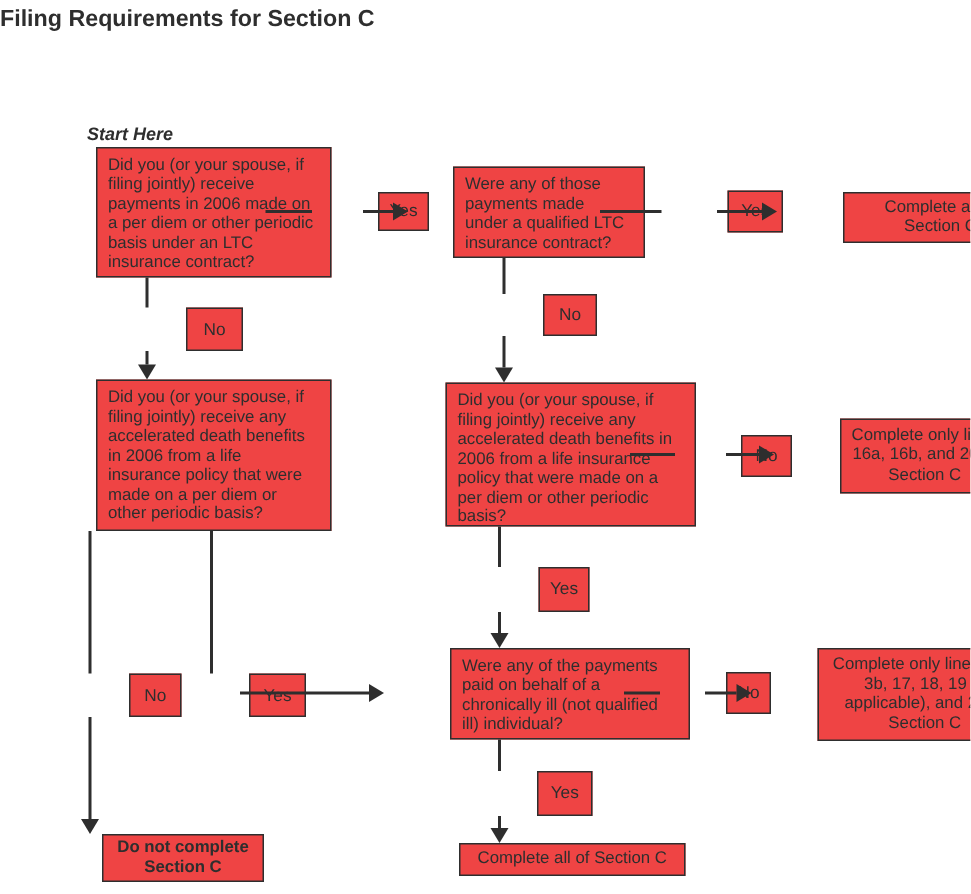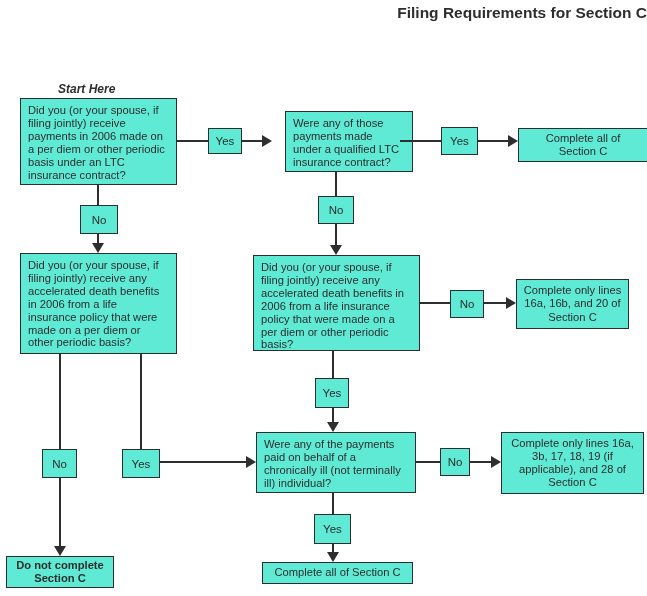--- a/index.html
+++ b/index.html
@@ -8,21 +8,21 @@
     width: 647px;
     height: 596px;
     background: #ffffff;
     font-family: "Liberation Sans", sans-serif;
     color: #2e2e2e;
     overflow: hidden;
   }
   .title {
     position: absolute;
     left: 0; top: 4px; width: 100%;
-    text-align: right;
+    text-align: left;
     font-size: 15.5px;
     font-weight: bold;
     margin: 0;
   }
   .subtitle {
     position: absolute;
     left: 189px; top: 27px; width: 274px;
     font-style: italic;
     font-size: 11.3px;
     line-height: 16px;
@@ -34,21 +34,22 @@
     position: absolute;
     left: 58px; top: 82px;
     font-size: 12px;
     font-style: italic;
     font-weight: bold;
   }
   .box {
     position: absolute;
     box-sizing: border-box;
     border: 1.5px solid #2e2e2e;
-    background: #5eead4;
+    background: #ef4444;
+    margin-left: 44px;
   }
   .q {
     font-size: 11.2px;
     line-height: 12.9px;
     padding: 5px 3px 3px 7px;
     white-space: pre-line;
   }
   .lbl {
     display: flex;
     align-items: center;
@@ -95,21 +96,21 @@
 filing jointly) receive
 payments in 2006 made on
 a per diem or other periodic
 basis under an LTC
 insurance contract?</div>
   <div class="hline" style="left:177px;top:140px;width:31px;"></div>
   <div class="box lbl" style="left:208px;top:128px;width:34px;height:26px;">Yes</div>
   <div class="hline" style="left:242px;top:140px;width:22px;"></div>
   <div class="arr-r" style="left:262px;top:135px;"></div>
 
-  <div class="box q" style="left:285px;top:111px;width:128px;height:61px;">Were any of those
+  <div class="box q" style="left:258px;top:111px;width:128px;height:61px;">Were any of those
 payments made
 under a qualified LTC
 insurance contract?</div>
   <div class="hline" style="left:400px;top:140px;width:41px;"></div>
   <div class="box lbl" style="left:441px;top:127px;width:37px;height:28px;">Yes</div>
   <div class="hline" style="left:478px;top:140px;width:31px;"></div>
   <div class="arr-r" style="left:508px;top:135px;"></div>
   <div class="box out" style="left:518px;top:128px;width:130px;height:34px;">Complete all of
 Section C</div>
 
@@ -154,33 +155,33 @@
   <div class="vline" style="left:140px;top:354px;height:95px;"></div>
   <div class="box lbl" style="left:42px;top:449px;width:35px;height:29px;">No</div>
   <div class="box lbl" style="left:122px;top:449px;width:38px;height:29px;">Yes</div>
   <div class="vline" style="left:59px;top:478px;height:68px;"></div>
   <div class="arr-d" style="left:54px;top:546px;"></div>
   <div class="hline" style="left:160px;top:461px;width:86px;"></div>
   <div class="arr-r" style="left:246px;top:456px;"></div>
 
   <div class="box q" style="left:256px;top:432px;width:160px;height:61px;">Were any of the payments
 paid on behalf of a
-chronically ill (not terminally
+chronically ill (not qualified
 ill) individual?</div>
   <div class="hline" style="left:416px;top:461px;width:24px;"></div>
   <div class="box lbl" style="left:440px;top:448px;width:30px;height:28px;">No</div>
   <div class="hline" style="left:470px;top:461px;width:21px;"></div>
   <div class="arr-r" style="left:491px;top:456px;"></div>
   <div class="box out" style="left:501px;top:432px;width:143px;height:62px;">Complete only lines 16a,
 3b, 17, 18, 19 (if
 applicable), and 28 of
 Section C</div>
 
   <div class="vline" style="left:332px;top:493px;height:21px;"></div>
   <div class="box lbl" style="left:314px;top:514px;width:37px;height:30px;">Yes</div>
   <div class="vline" style="left:332px;top:544px;height:8px;"></div>
   <div class="arr-d" style="left:327px;top:552px;"></div>
 
-  <div class="box out bold" style="left:6px;top:556px;width:108px;height:32px;">Do not complete
+  <div class="box out bold" style="left:24px;top:556px;width:108px;height:32px;">Do not complete
 Section C</div>
   <div class="box out" style="left:262px;top:562px;width:151px;height:22px;">Complete all of Section C</div>
 
 </div>
 
 </body></html>

